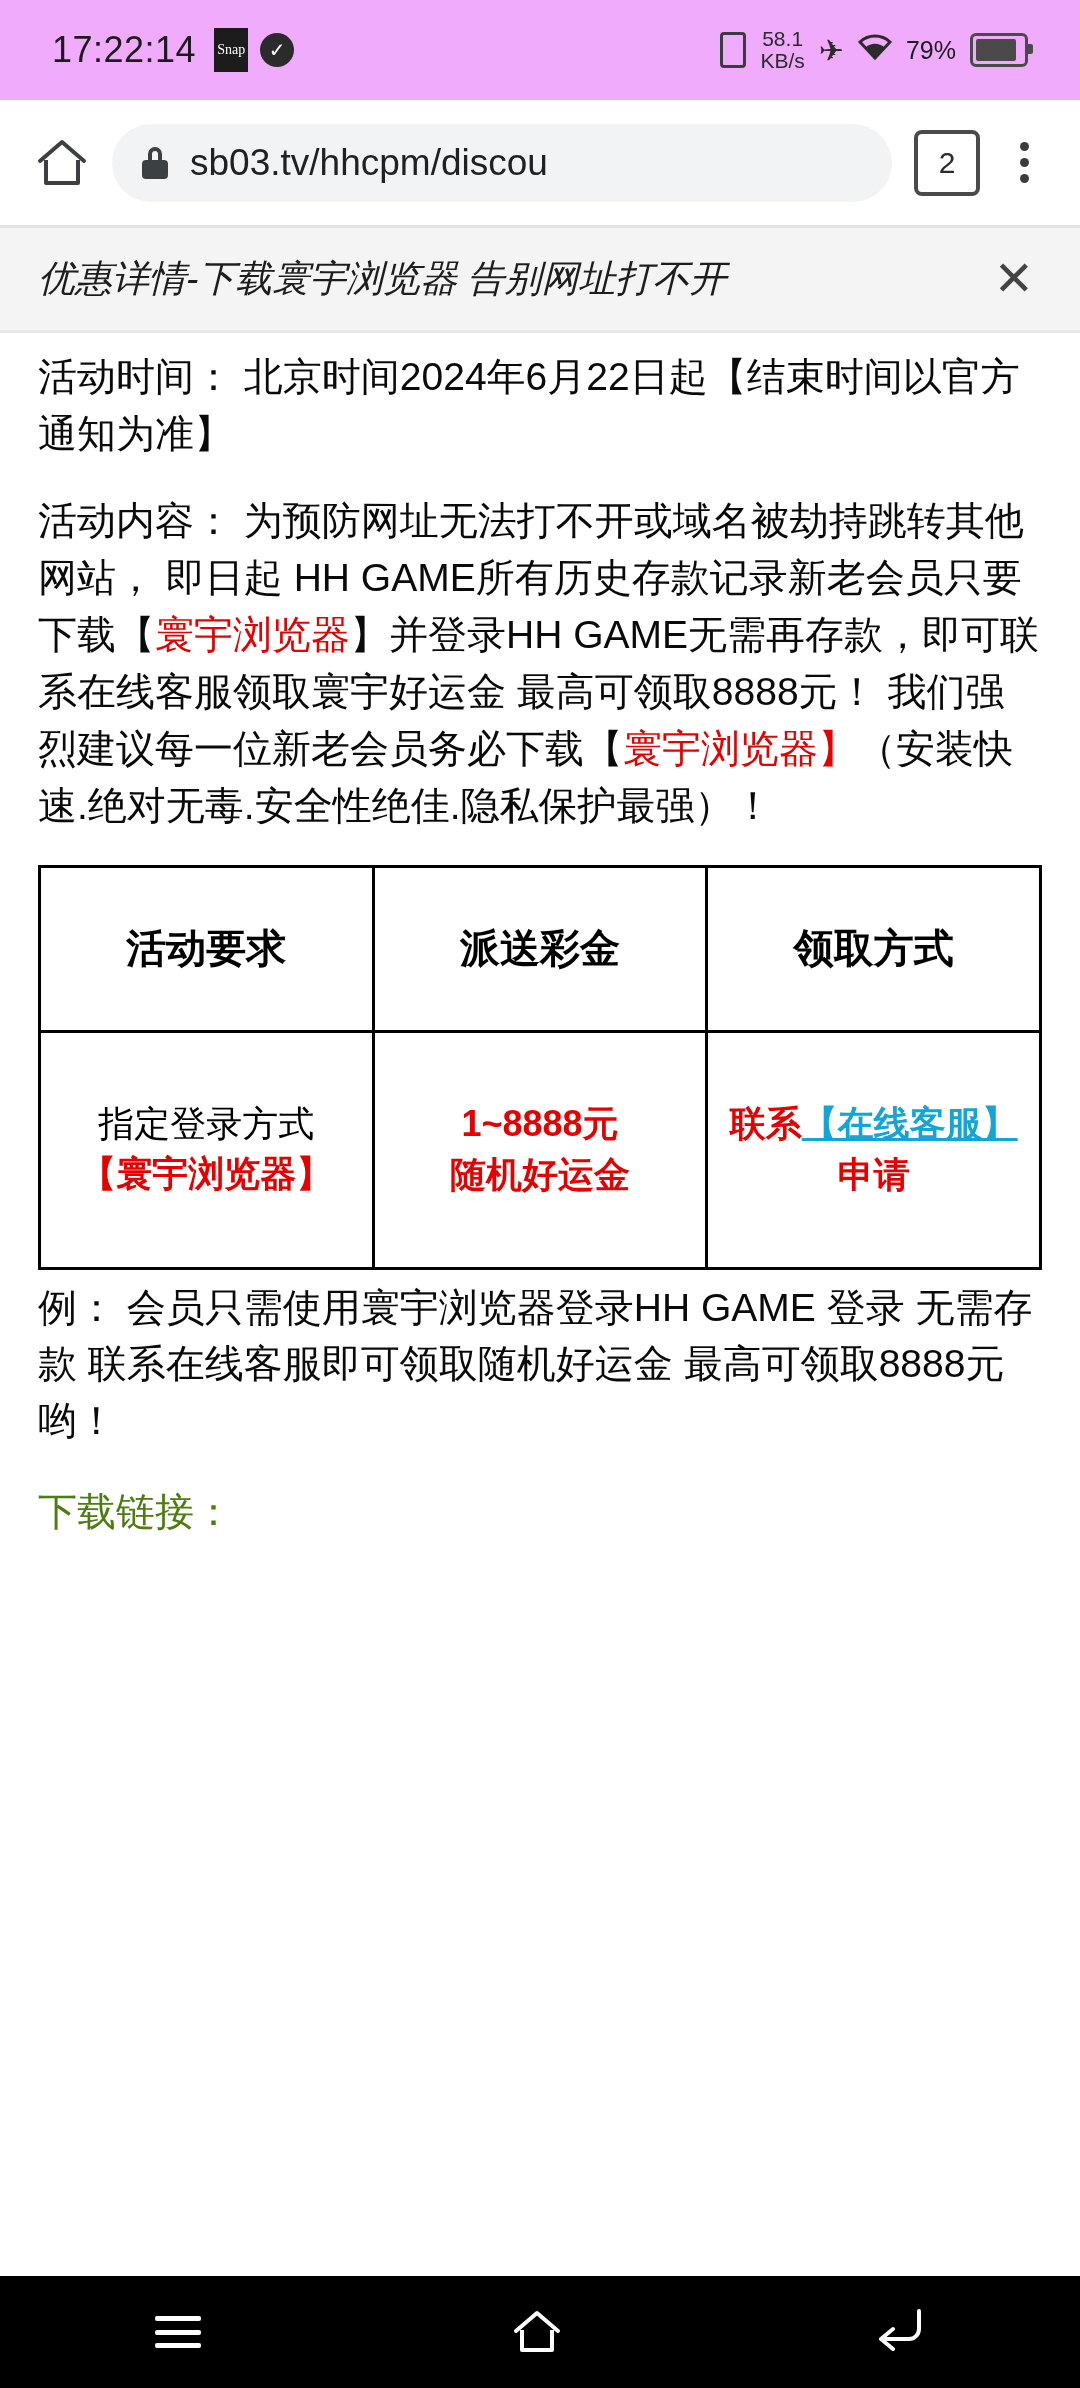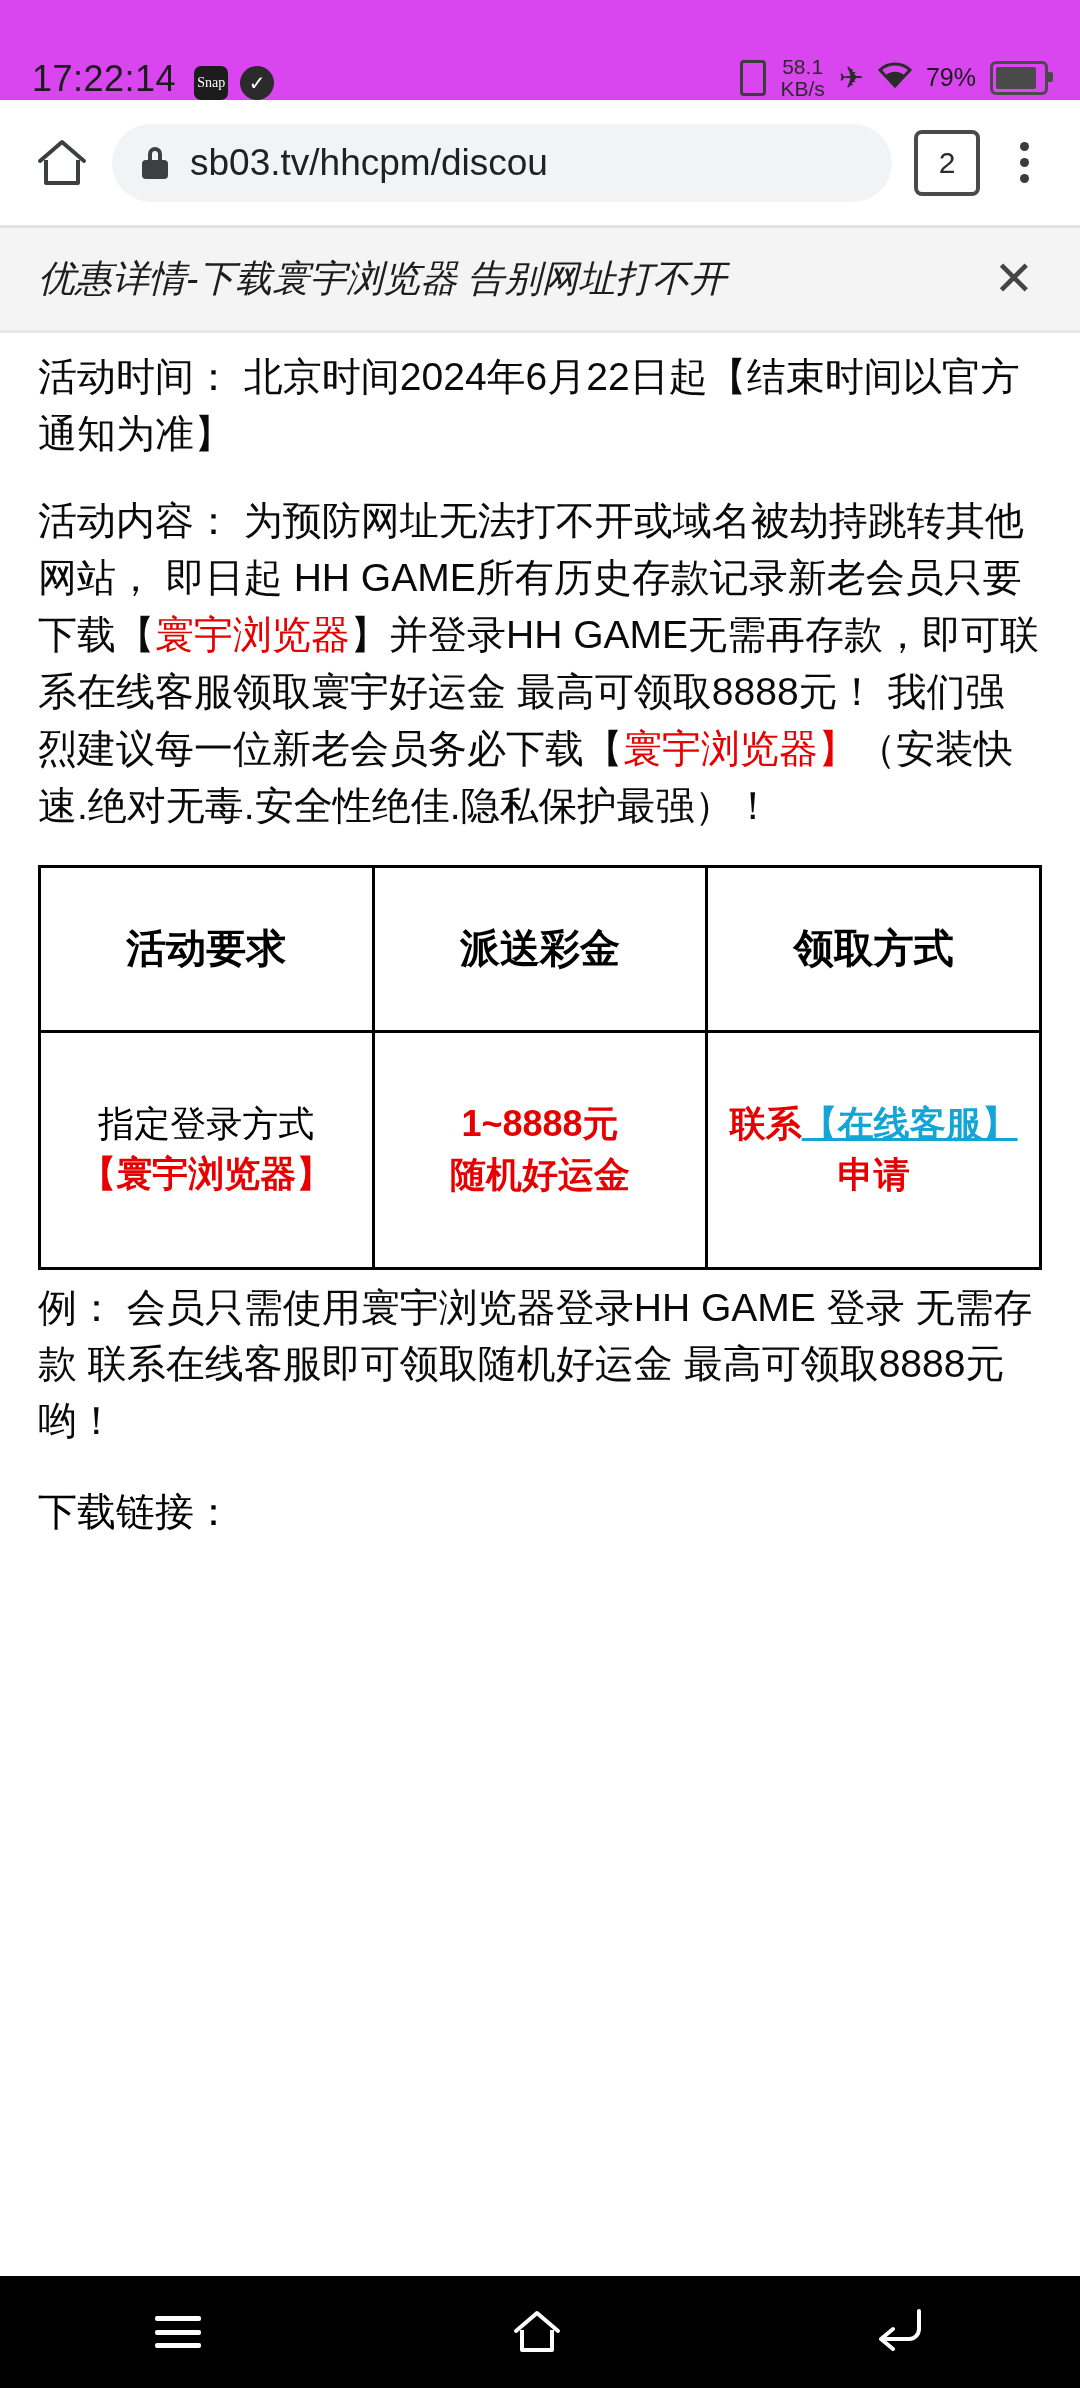--- a/index.html
+++ b/index.html
@@ -12,39 +12,39 @@
     height: 2388px;
     font-family: "Liberation Sans", sans-serif;
     overflow: hidden;
     position: relative;
   }
 
   
   .statusbar {
     height: 100px;
     display: flex;
-    align-items: flex-end;
-    padding: 0 32px;
-    box-sizing: border-box;
-    background: #d946ef;
+    align-items: center;
+    padding: 0 52px;
+    box-sizing: border-box;
+    background: #f0abfc;
   }
   .status-time {
     font-size: 36px;
     color: #1b1b1b;
     letter-spacing: 0.5px;
   }
   .status-left-icons {
     display: flex;
     align-items: center;
     gap: 12px;
     margin-left: 18px;
   }
   .snap-badge {
-    width: 34px; height: 34px;
-    border-radius: 7px;
+    width: 34px; height: 44px;
+    border-radius: 0;
     background: #1c1c1c;
     color: #fff;
     font-size: 14px;
     display: flex; align-items: center; justify-content: center;
     font-family: "Liberation Serif", serif;
   }
   .check-badge {
     width: 34px; height: 34px;
     border-radius: 50%;
     background: #2b2b2b;
@@ -243,21 +243,21 @@
     text-decoration: underline;
   }
 
   .example {
     margin: 10px 0 0 0;
     font-size: 39px;
     line-height: 1.46;
   }
   .download-title {
     margin: 34px 0 0 0;
-    color: #000000;
+    color: #4d7c0f;
     font-size: 39px;
   }
 
   
   .navbar {
     position: absolute;
     left: 0; right: 0; bottom: 0;
     height: 112px;
     background: #000;
     display: flex;

